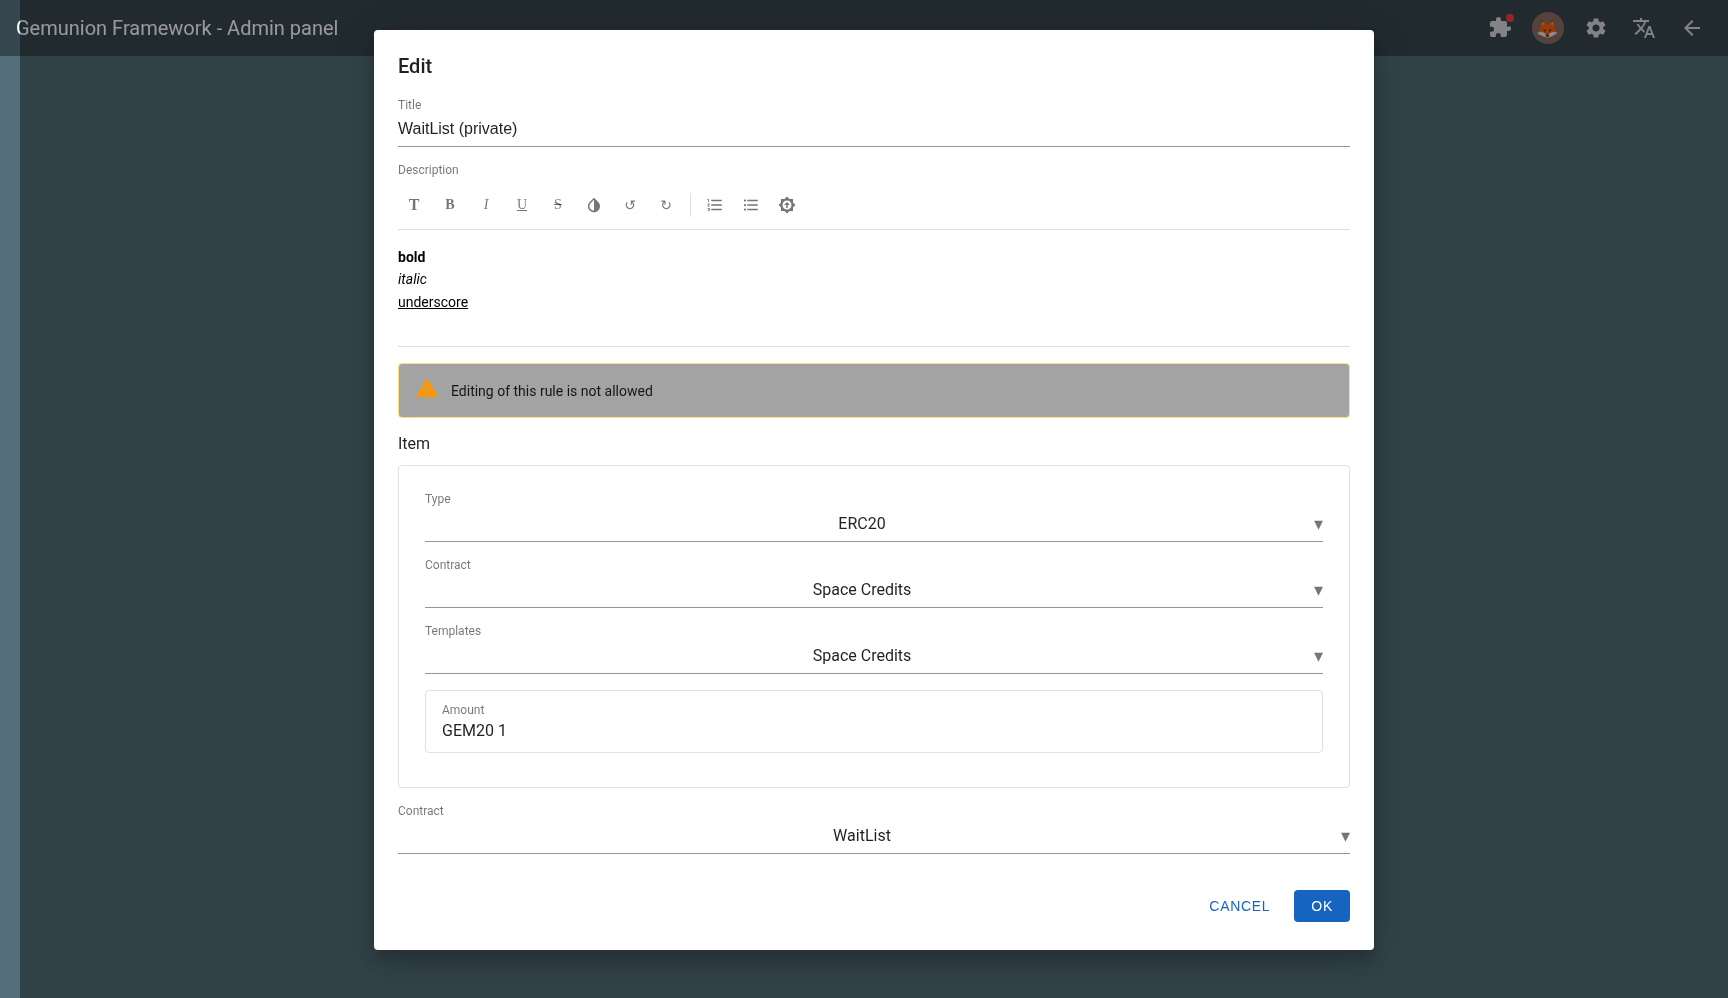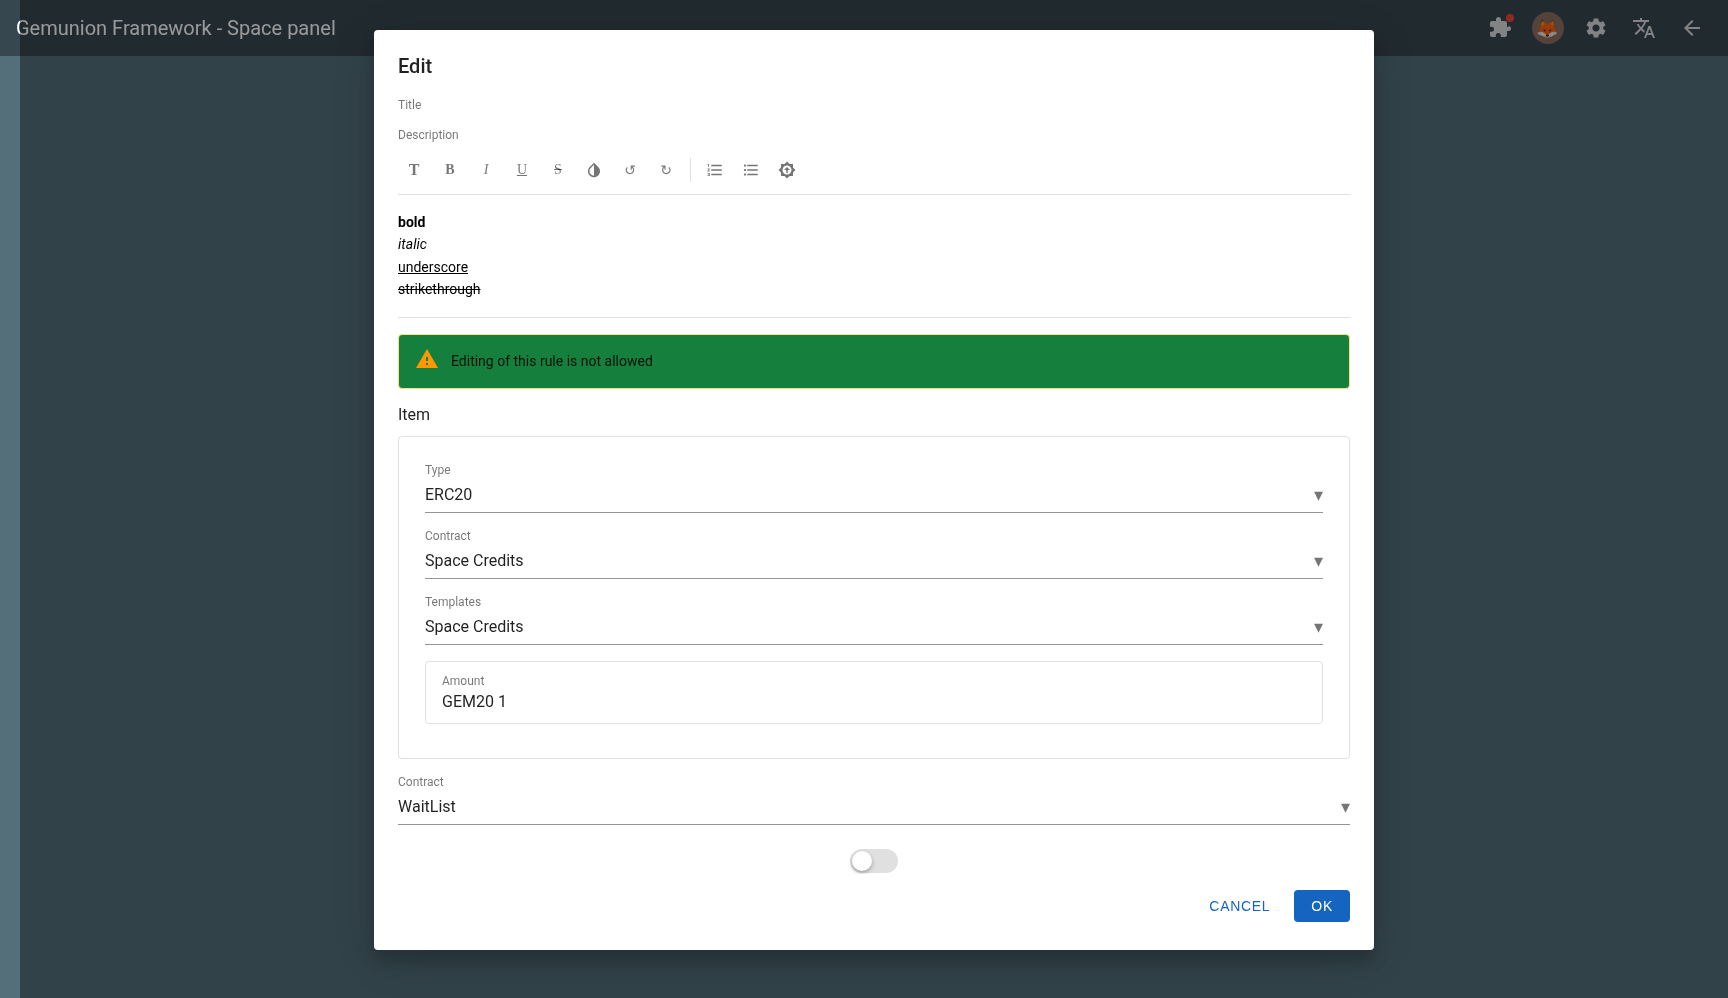--- a/index.html
+++ b/index.html
@@ -177,21 +177,21 @@
       line-height: 1.6;
     }
 
     .rte-content .bold-text { font-weight: bold; display: block; }
     .rte-content .italic-text { font-style: italic; display: block; }
     .rte-content .underline-text { text-decoration: underline; display: block; }
     .rte-content .strike-text { text-decoration: line-through; display: block; }
 
     
     .warning-banner {
-      background: #15803d;
+      background: #a3a3a3;
       border: 1px solid #ffe082;
       border-radius: 4px;
       padding: 12px 16px;
       display: flex;
       align-items: center;
       gap: 12px;
       margin-bottom: 16px;
     }
 
     .warning-icon {
@@ -237,21 +237,21 @@
       width: 100%;
       border: none;
       border-bottom: 1px solid rgba(0,0,0,0.42);
       padding: 4px 24px 8px 0;
       font-size: 16px;
       color: rgba(0,0,0,0.87);
       background: transparent;
       cursor: pointer;
       display: flex;
       align-items: center;
-      justify-content: flex-start;
+      justify-content: center;
     }
 
     .select-arrow {
       position: absolute;
       right: 0;
       bottom: 8px;
       color: rgba(0,0,0,0.54);
       font-size: 18px;
       pointer-events: none;
     }
@@ -352,21 +352,21 @@
       width: 1px;
       height: 24px;
       background: rgba(0,0,0,0.12);
       margin: 0 4px;
     }
   </style>
 </head>
 <body>
 
 <div class="app-header">
-  <span class="app-title">Gemunion Framework - Space panel</span>
+  <span class="app-title">Gemunion Framework - Admin panel</span>
   <div class="header-icons">
     <div class="header-icon">
       <svg width="24" height="24" viewBox="0 0 24 24">
           <path d="M20.5 11H19V7a2 2 0 00-2-2h-4V3.5A2.5 2.5 0 0010.5 1 2.5 2.5 0 008 3.5V5H4a2 2 0 00-2 2v3.8h1.5a2.5 2.5 0 010 5H2V19a2 2 0 002 2h3.8v-1.5a2.5 2.5 0 015 0V21H17a2 2 0 002-2v-4h1.5a2.5 2.5 0 000-5z" fill="rgba(255,255,255,0.8)"></path>
         </svg>
       <div class="notification-dot"></div>
     </div>
     <div class="header-icon">
       <div class="avatar-icon">🦊</div>
     </div>
@@ -389,20 +389,21 @@
 </div>
 
 <div class="overlay">
   <div class="dialog">
     <div class="dialog-content">
 
       <h2 class="dialog-title">Edit</h2>
 
       <div class="form-field">
         <label class="field-label">Title</label>
+        <input class="field-input" type="text" value="WaitList (private)" style="">
       </div>
 
       <div class="form-field">
         <label class="field-label">Description</label>
 
         <div class="rte-toolbar">
           <button class="rte-btn" style="font-family:serif;font-size:16px;font-weight:bold;">T</button>
           <button class="rte-btn" style="font-weight:bold;">B</button>
           <button class="rte-btn" style="font-style:italic;">I</button>
           <button class="rte-btn" style="text-decoration:underline;">U</button>
@@ -429,21 +430,20 @@
             <svg width="18" height="18" viewBox="0 0 24 24" fill="rgba(0,0,0,0.54)">
                 <path d="M20 8.69V4h-4.69L12 .69 8.69 4H4v4.69L.69 12 4 15.31V20h4.69L12 23.31 15.31 20H20v-4.69L23.31 12 20 8.69zM12 18c-3.31 0-6-2.69-6-6s2.69-6 6-6 6 2.69 6 6-2.69 6-6 6zm0-10-4 4h3v4h2v-4h3l-4-4z"></path>
               </svg>
           </button>
         </div>
 
         <div class="rte-content">
           <span class="bold-text">bold</span>
           <span class="italic-text">italic</span>
           <span class="underline-text">underscore</span>
-          <span class="strike-text">strikethrough</span>
         </div>
         <div class="field-divider"></div>
       </div>
 
       <div class="warning-banner">
         <span class="warning-icon">
           <svg width="24" height="24" viewBox="0 0 24 24" fill="#ff9800">
               <path d="M1 21h22L12 2 1 21zm12-3h-2v-2h2v2zm0-4h-2v-4h2v4z"></path>
             </svg>
         </span>

